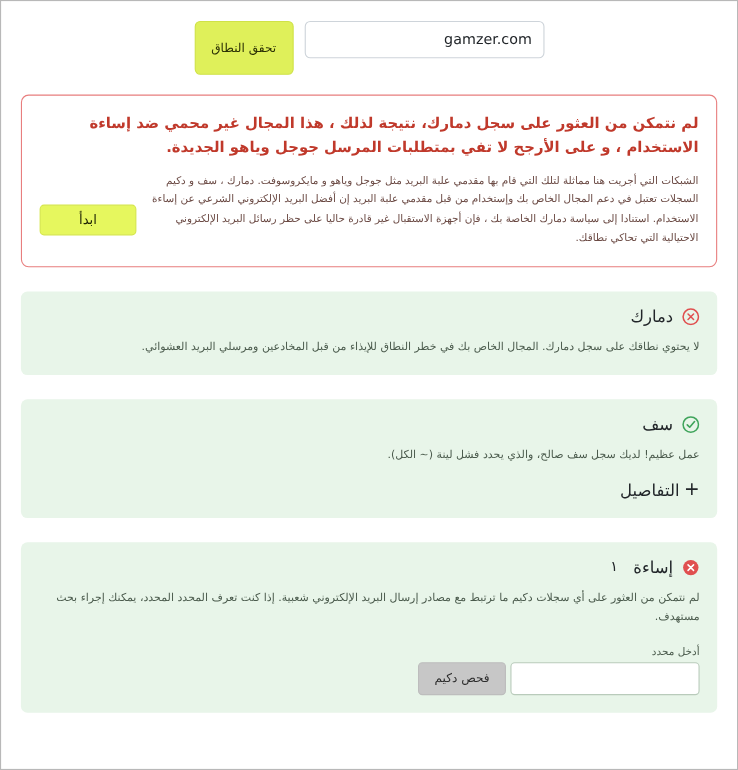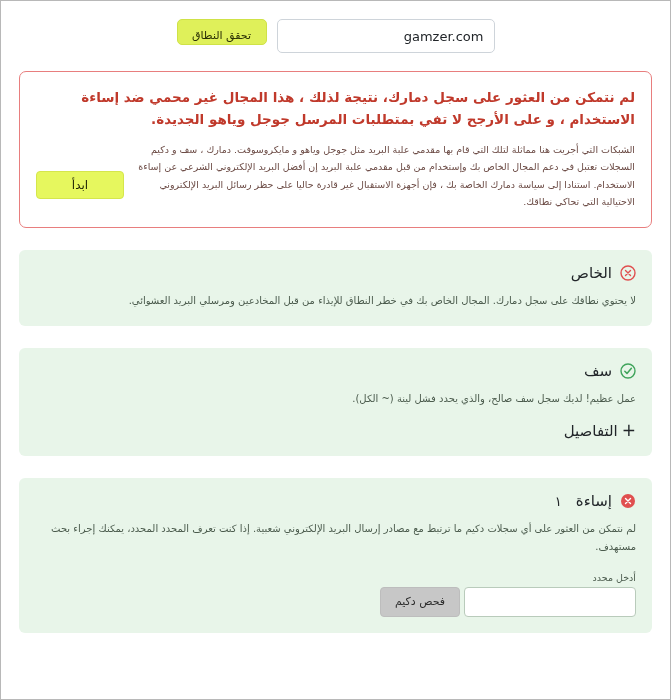--- a/index.html
+++ b/index.html
@@ -39,21 +39,21 @@
     font-family: "DejaVu Sans", "Liberation Sans", sans-serif;
     font-size: 13px;
     color: #212529;
     padding: 0 10px;
     box-sizing: border-box;
     text-align: right;
     direction: rtl;
   }
   .verify-btn {
     width: 90px;
-    height: 26px;
+    height: 49px;
     background: #dff05a;
     border: 1px solid #cfe247;
     border-radius: 5px;
     font-family: "DejaVu Sans", "Liberation Sans", sans-serif;
     font-size: 11px;
     color: #2b3005;
     cursor: pointer;
     padding: 0;
     line-height: 32px;
     text-align: center;
@@ -220,21 +220,21 @@
   </div>
 
   <div class="card">
     <div class="card-head">
       <span class="icon">
         <svg width="16" height="16" viewBox="0 0 16 16">
           <circle cx="8" cy="8" r="7" fill="none" stroke="#e04f4f" stroke-width="1.4"></circle>
           <path d="M5.5 5.5 L10.5 10.5 M10.5 5.5 L5.5 10.5" stroke="#e04f4f" stroke-width="1.4" stroke-linecap="round"></path>
         </svg>
       </span>
-      <span class="card-title">الخاص</span>
+      <span class="card-title">دمارك</span>
     </div>
     <div class="card-desc">لا يحتوي نطاقك على سجل دمارك. المجال الخاص بك في خطر النطاق للإيذاء من قبل المخادعين ومرسلي البريد العشوائي.</div>
   </div>
 
   <div class="card">
     <div class="card-head">
       <span class="icon">
         <svg width="16" height="16" viewBox="0 0 16 16">
           <circle cx="8" cy="8" r="7" fill="none" stroke="#3fa45b" stroke-width="1.4"></circle>
           <path d="M4.8 8.2 L7 10.4 L11.4 5.2" fill="none" stroke="#3fa45b" stroke-width="1.5" stroke-linecap="round" stroke-linejoin="round"></path>

